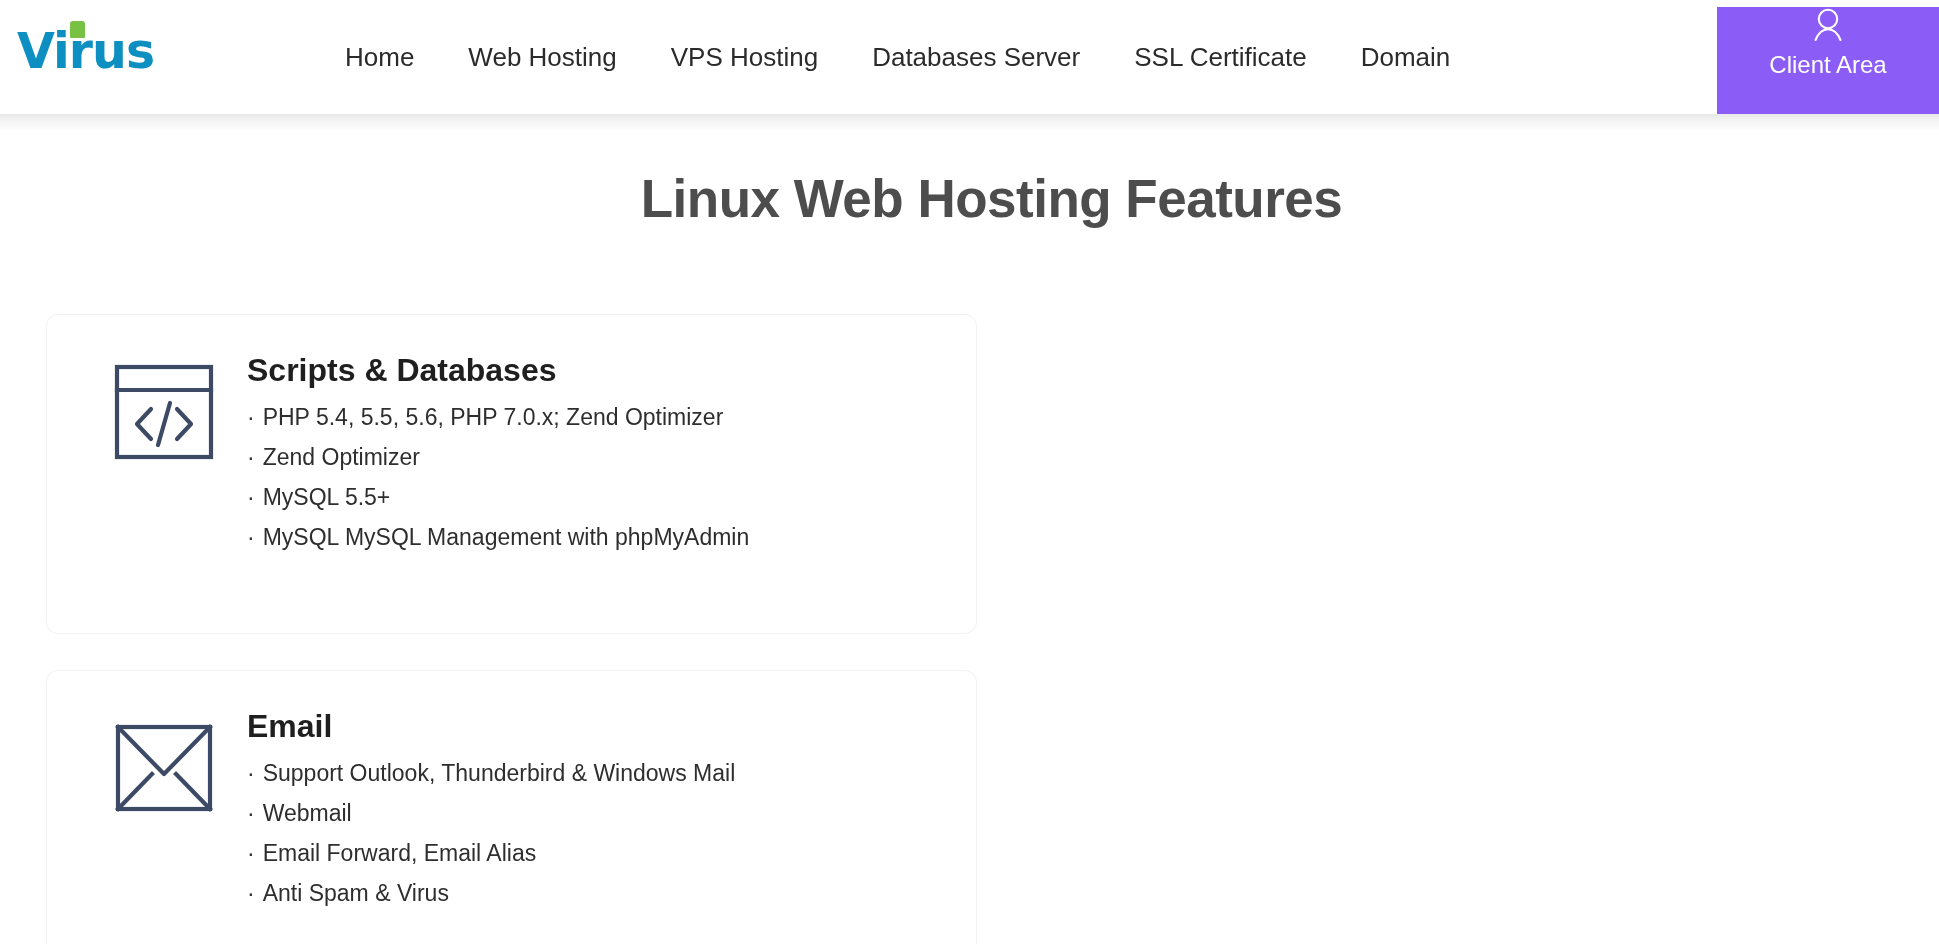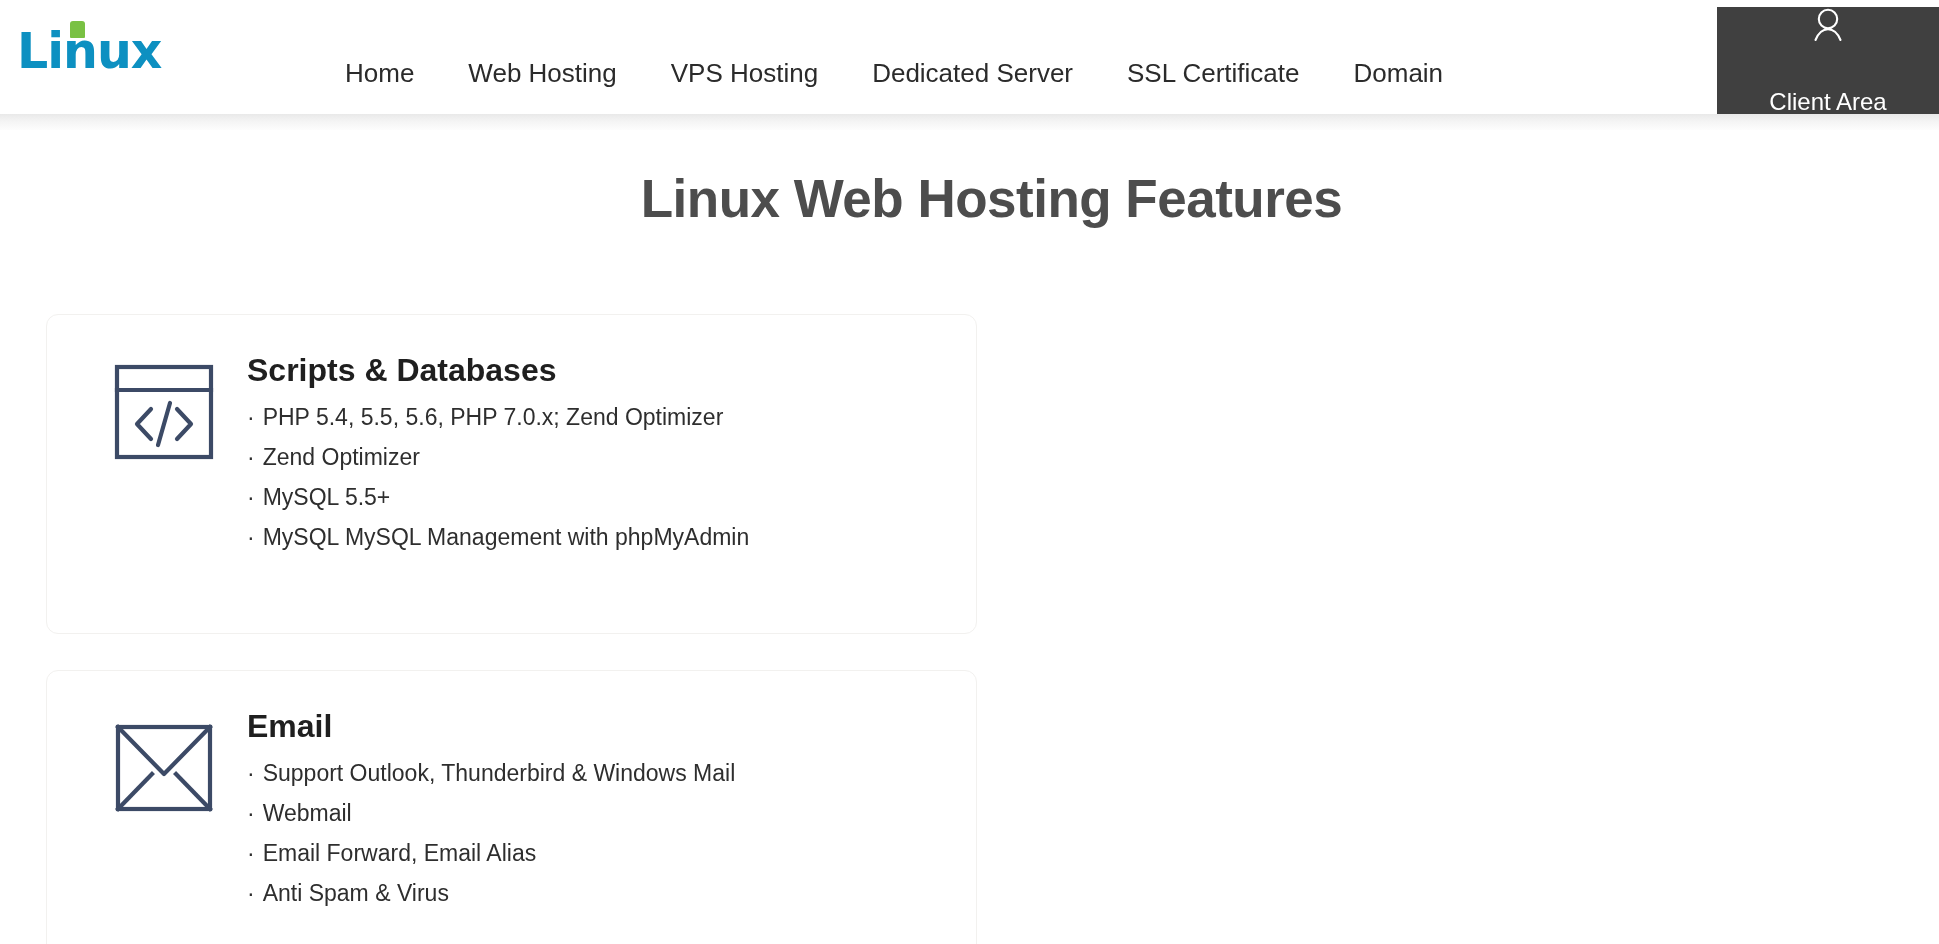--- a/index.html
+++ b/index.html
@@ -63,21 +63,21 @@
     top: 1px;
     width: 15px;
     height: 17px;
     background: #79c143;
     border-radius: 3px 3px 1px 1px;
   }
 
   .nav {
     position: absolute;
     left: 318px;
-    top: 16px;
+    top: 0;
     height: 114px;
     display: flex;
     align-items: center;
     gap: 0;
   }
   .nav-item {
     font-size: 26px;
     color: #2b2b2b;
     padding: 0 27px;
     line-height: 1;
@@ -85,25 +85,25 @@
     white-space: nowrap;
     font-family: "Liberation Sans", sans-serif;
   }
 
   .client-area {
     position: absolute;
     right: 0;
     top: 7px;
     width: 222px;
     height: 107px;
-    background: #404040;
+    background: #8b5cf6;
     display: flex;
     flex-direction: column;
     align-items: center;
-    justify-content: space-between;
+    justify-content: flex-start;
     gap: 6px;
     cursor: pointer;
   }
   .client-area-label {
     color: #ffffff;
     font-size: 24px;
     line-height: 1;
   }
   .client-icon { display: block; }
 
@@ -175,29 +175,29 @@
   }
 </style>
 </head>
 <body>
 
 <div class="topstrip"></div>
 
 <div class="header">
 
   <div class="logo">
-    <div class="logo-text">Linux</div>
+    <div class="logo-text">Virus</div>
     <div class="logo-dot"></div>
   </div>
 
   <nav class="nav">
     <div class="nav-item">Home</div>
     <div class="nav-item">Web Hosting</div>
     <div class="nav-item">VPS Hosting</div>
-    <div class="nav-item">Dedicated Server</div>
+    <div class="nav-item">Databases Server</div>
     <div class="nav-item">SSL Certificate</div>
     <div class="nav-item">Domain</div>
   </nav>
 
   <div class="client-area">
     <span class="client-icon">
       <svg width="40" height="36" viewBox="0 0 40 36" fill="none" stroke="#ffffff" stroke-width="2.1" stroke-linecap="round">
         <circle cx="20" cy="12" r="9.2"></circle>
         <path d="M7.5 33 C10.5 25.5 15 22.2 20 22.2 C25 22.2 29.5 25.5 32.5 33"></path>
       </svg>

